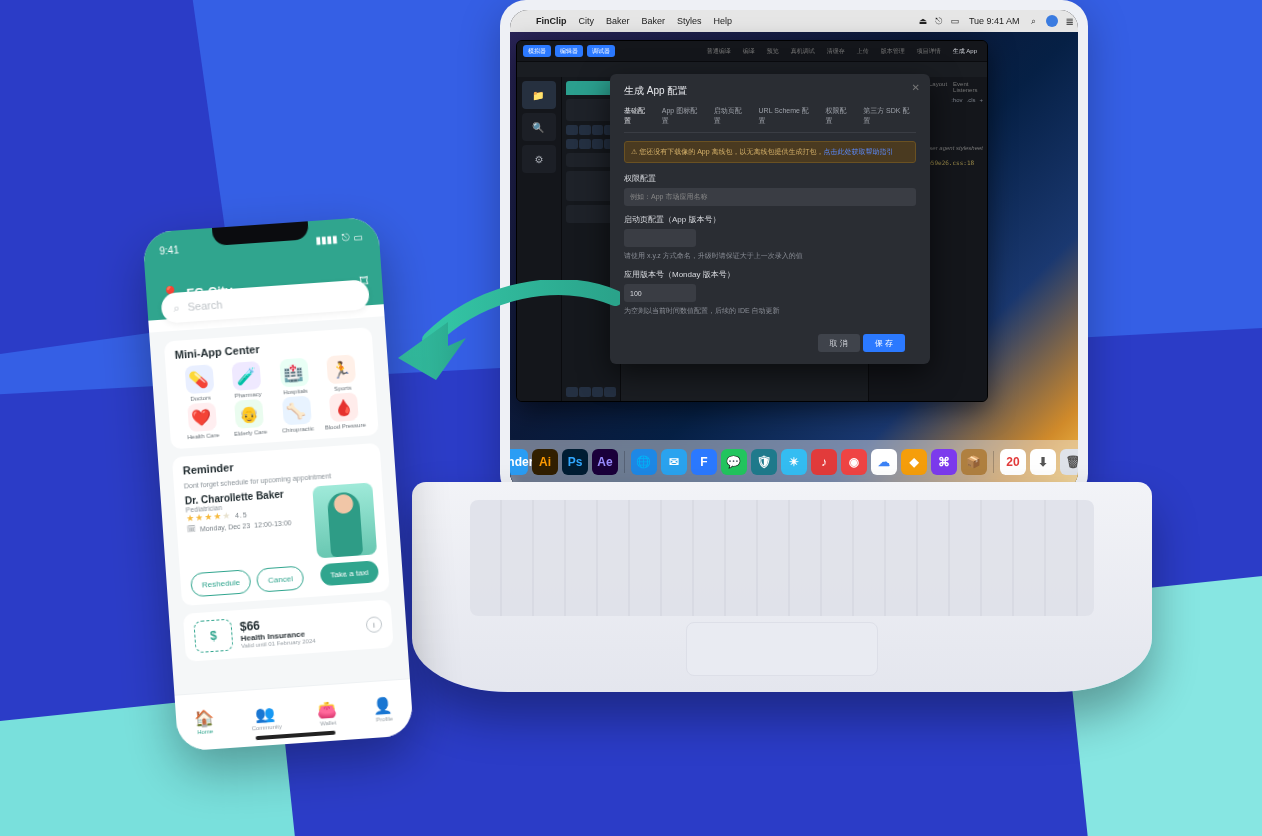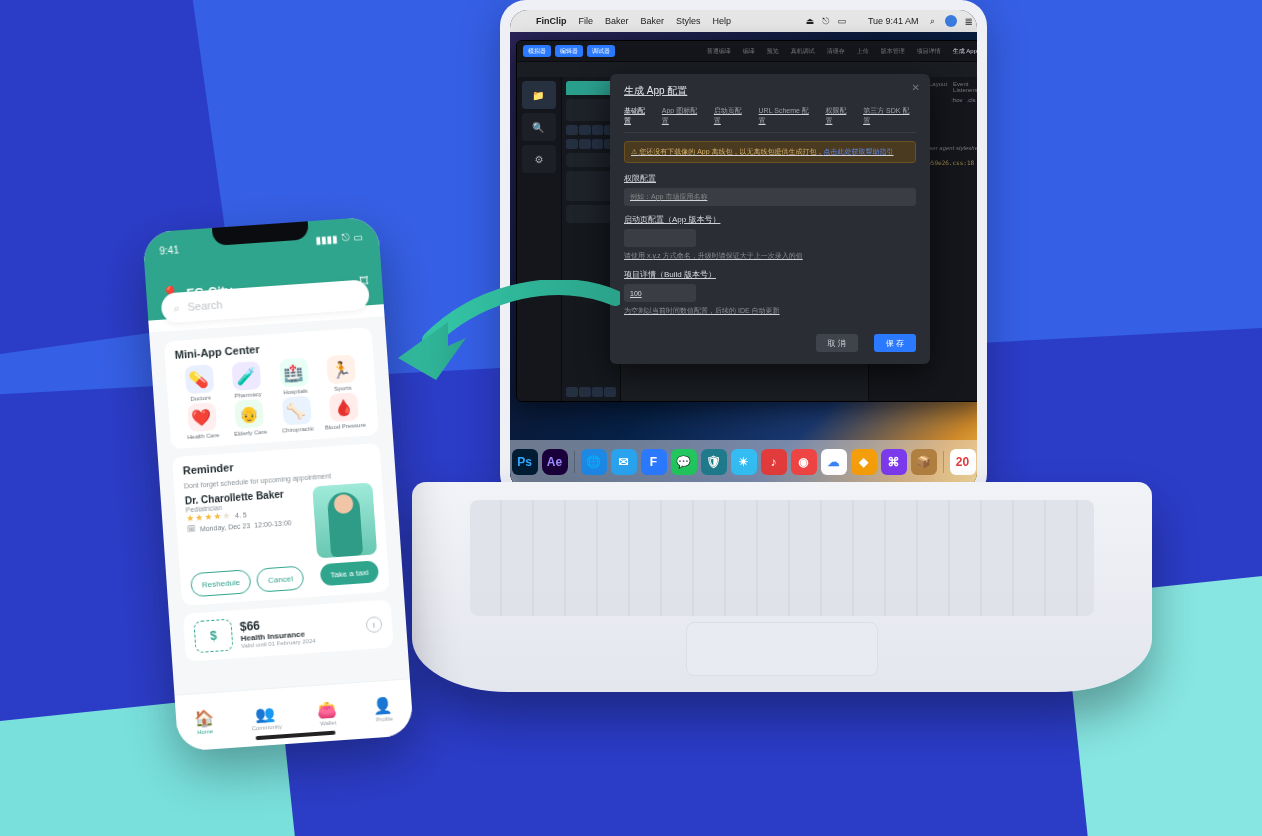--- a/index.html
+++ b/index.html
@@ -8,29 +8,29 @@
   .bg .dark-band{position:absolute;left:-40px;top:360px;width:1400px;height:520px;background:#2b3cc7;transform:rotate(-3deg);}
   .bg .light1{position:absolute;left:1080px;top:570px;width:500px;height:360px;background:#87e6e2;transform:rotate(-6deg);border-radius:12px;}
   .bg .light2{position:absolute;left:-260px;top:720px;width:560px;height:360px;background:#79e0dc;transform:rotate(-6deg);border-radius:12px;}
   .bg .dark-top{position:absolute;left:-40px;top:-220px;width:240px;height:560px;background:#2b3cc7;transform:rotate(-8deg);}
 
   
   .arrow{position:absolute;left:390px;top:280px;width:230px;height:120px;pointer-events:none;z-index:5;}
 
   
   .laptop{position:absolute;left:430px;top:-14px;width:700px;height:760px;z-index:2;}
-  .screen-body{position:absolute;left:70px;top:14px;width:487px;height:500px;border-radius:26px;background:#eef0f5;box-shadow:0 12px 40px rgba(0,0,0,.25);}
+  .screen-body{position:absolute;left:70px;top:14px;width:588px;height:500px;border-radius:26px;background:#eef0f5;box-shadow:0 12px 40px rgba(0,0,0,.25);}
   .bezel{position:absolute;left:10px;top:10px;right:10px;bottom:10px;border-radius:18px;background:#0e0f14;overflow:hidden;}
   
   .menubar{position:absolute;top:0;left:0;right:0;height:22px;background:#e6e6e6;display:flex;align-items:center;font-size:9px;color:#222;}
   .menubar .apple{width:20px;text-align:center;font-size:11px;}
   .menubar .mitem{padding:0 6px;cursor:default;}
   .menubar .spacer{flex:1;}
   .menubar .ricon{width:16px;height:12px;display:flex;align-items:center;justify-content:center;}
-  .menubar .time{padding:0 6px;margin-left:12px;}
+  .menubar .time{padding:0 6px;}
   .menubar .avatar{width:12px;height:12px;border-radius:50%;background:#3a7be0;margin:0 4px;}
   .menubar .burger{font-size:10px;padding:0 4px;}
   
   .desktop{position:absolute;top:22px;left:0;right:0;bottom:0;background:linear-gradient(135deg,#2a2458 0%,#0b1a3a 40%,#062045 55%,#1a3870 75%,#d08a2a 92%,#f7c34d 100%);}
   
   .appwin{position:absolute;left:6px;top:8px;width:470px;height:360px;background:#1a1d22;border:1px solid #000;border-radius:6px;box-shadow:0 8px 26px rgba(0,0,0,.5);overflow:hidden;font-size:7px;color:#a9adb5;}
   .titlebar{height:16px;background:#111317;display:flex;align-items:center;position:relative;}
   .tl-dots{display:flex;gap:4px;margin-left:6px;}
   .tl-dot{width:6px;height:6px;border-radius:50%;}
   .tl-red{background:#ff5f57;} .tl-yel{background:#ffbd2e;} .tl-grn{background:#28c940;}
@@ -48,32 +48,32 @@
   .pv-block{background:#1e2229;border-radius:3px;height:22px;}
   .pv-head{height:14px;background:#2b9f8e;border-radius:3px 3px 0 0;}
   .pv-row{height:10px;display:flex;gap:1px;}
   .pv-dot{flex:1;background:#243042;border-radius:2px;}
   .editor{flex:1;background:#1a1d22;position:relative;}
   .rightpanel{width:110px;background:#14161b;border-left:1px solid #0a0b0e;padding:4px;font-size:6px;color:#7a7f88;}
   .rp-tabs{display:flex;gap:6px;font-size:6px;color:#777;margin-bottom:4px;}
   .rp-line{color:#5a5f68;margin:2px 0;}
   .rp-code{color:#9c8b4a;margin-top:8px;font-family:monospace;}
   
-  .dialog{position:absolute;left:100px;top:42px;width:320px;height:290px;background:#2a2d33;border-radius:6px;box-shadow:0 10px 30px rgba(0,0,0,.6);padding:10px 14px 12px;box-sizing:border-box;color:#cfd2d8;font-size:8px;z-index:3;text-decoration:underline;}
+  .dialog{position:absolute;left:100px;top:42px;width:320px;height:290px;background:#2a2d33;border-radius:6px;box-shadow:0 10px 30px rgba(0,0,0,.6);padding:10px 14px 12px;box-sizing:border-box;color:#cfd2d8;font-size:8px;z-index:3;}
   .dlg-title{font-size:10px;color:#e5e7eb;margin-bottom:8px;}
   .dlg-close{position:absolute;right:10px;top:8px;color:#777;font-size:10px;}
   .dlg-tabs{display:flex;gap:10px;font-size:7px;color:#9da1a9;border-bottom:1px solid #3a3d44;padding-bottom:6px;margin-bottom:8px;}
   .dlg-tabs .act{color:#e5e7eb;}
   .warn{background:#4a3a20;border:1px solid #6a5122;border-radius:3px;padding:5px 6px;font-size:7px;color:#d6b26a;margin-bottom:10px;}
   .warn a{color:#5b8bff;}
   .fld-label{font-size:8px;color:#d8dadf;margin-top:8px;margin-bottom:4px;}
   .fld{height:18px;background:#3a3d44;border-radius:3px;padding:0 6px;display:flex;align-items:center;font-size:7px;color:#888;}
   .fld.small{width:60px;}
   .hint{font-size:7px;color:#8a8e96;margin-top:4px;}
-  .dlg-actions{position:absolute;right:14px;bottom:12px;display:flex;gap:16px;margin-top:36px;}
+  .dlg-actions{position:absolute;right:25px;bottom:12px;display:flex;gap:3px;margin-top:36px;}
   .btn{height:18px;padding:0 12px;border-radius:3px;font-size:8px;display:flex;align-items:center;}
   .btn.ghost{background:#3f434b;color:#cfd2d8;}
   .btn.primary{background:#2b79ff;color:#fff;}
   
   .dock{position:absolute;bottom:6px;left:50%;transform:translateX(-50%);height:36px;background:rgba(235,238,244,.45);backdrop-filter:blur(4px);border-radius:10px;padding:4px 8px;display:flex;align-items:center;gap:4px;}
   .dock .app{width:26px;height:26px;border-radius:6px;display:flex;align-items:center;justify-content:center;font-size:12px;color:#fff;font-weight:700;}
   .dock .sep{width:1px;height:22px;background:rgba(0,0,0,.2);margin:0 2px;}
 
   
   .base{position:absolute;left:-18px;top:496px;width:740px;height:260px;}
@@ -144,21 +144,21 @@
   <path d="M8 78 L58 42 L58 66 L76 58 L46 100 Z" fill="url(#ag)"></path>
 </svg>
 
 <div class="laptop">
   <div class="screen-body">
     <div class="bezel">
 
       <div class="menubar">
         <span class="apple"></span>
         <span class="mitem" style="font-weight:600">FinClip</span>
-        <span class="mitem">File</span>
+        <span class="mitem">City</span>
         <span class="mitem">Baker</span>
         <span class="mitem">Baker</span>
         <span class="mitem">Styles</span>
         <span class="mitem">Help</span>
         <span class="spacer"></span>
         <span class="ricon">⏏</span>
         <span class="ricon">⎋</span>
         <span class="ricon">▭</span>
         <span class="time">Tue 9:41 AM</span>
         <span class="ricon">⌕</span>
@@ -253,34 +253,34 @@
           <div class="warn">
             ⚠ <span>您还没有下载像的 App 离线包，以无离线包提供生成打包，</span><a>点击此处获取帮助指引</a>
           </div>
           <div class="fld-label">权限配置</div>
           <div class="fld">
               <span>例如：App 市场应用名称</span>
             </div>
           <div class="fld-label">启动页配置（App 版本号）</div>
           <div class="fld small"></div>
           <div class="hint">请使用 x.y.z 方式命名，升级时请保证大于上一次录入的值</div>
-          <div class="fld-label">项目详情（Build 版本号）</div>
+          <div class="fld-label">应用版本号（Monday 版本号）</div>
           <div class="fld small" style="color:#d8dadf">100</div>
           <div class="hint">为空则以当前时间数值配置，后续的 IDE 自动更新</div>
           <div class="dlg-actions">
             <div class="btn ghost">取 消</div>
             <div class="btn primary">保 存</div>
           </div>
         </div>
 
         <div class="dock" id="dock">
             <div class="app" style="background: rgb(42, 157, 244); color: rgb(255, 255, 255);">Finder</div>
             <div class="app" style="background: rgb(49, 31, 0); color: rgb(255, 154, 0);">Ai</div>
             <div class="app" style="background: rgb(0, 29, 51); color: rgb(49, 168, 255);">Ps</div>
-            <div class="app" style="background: rgb(26, 0, 58); color: rgb(154, 140, 255); border-radius: 8px;">Ae</div>
+            <div class="app" style="background: rgb(26, 0, 58); color: rgb(154, 140, 255);">Ae</div>
             <div class="sep"></div>
             <div class="app" style="background: rgb(30, 136, 229); color: rgb(255, 255, 255);">🌐</div>
             <div class="app" style="background: rgb(42, 163, 239); color: rgb(255, 255, 255);">✉︎</div>
             <div class="app" style="background: rgb(43, 121, 255); color: rgb(255, 255, 255);">F</div>
             <div class="app" style="background: rgb(34, 197, 94); color: rgb(255, 255, 255);">💬</div>
             <div class="app" style="background: rgb(31, 122, 140); color: rgb(255, 255, 255);">🛡</div>
             <div class="app" style="background: rgb(52, 189, 242); color: rgb(255, 255, 255);">✴︎</div>
             <div class="app" style="background: rgb(226, 59, 59); color: rgb(255, 255, 255);">♪</div>
             <div class="app" style="background: rgb(239, 68, 68); color: rgb(255, 255, 255);">◉</div>
             <div class="app" style="background: rgb(255, 255, 255); color: rgb(59, 130, 246);">☁︎</div>

